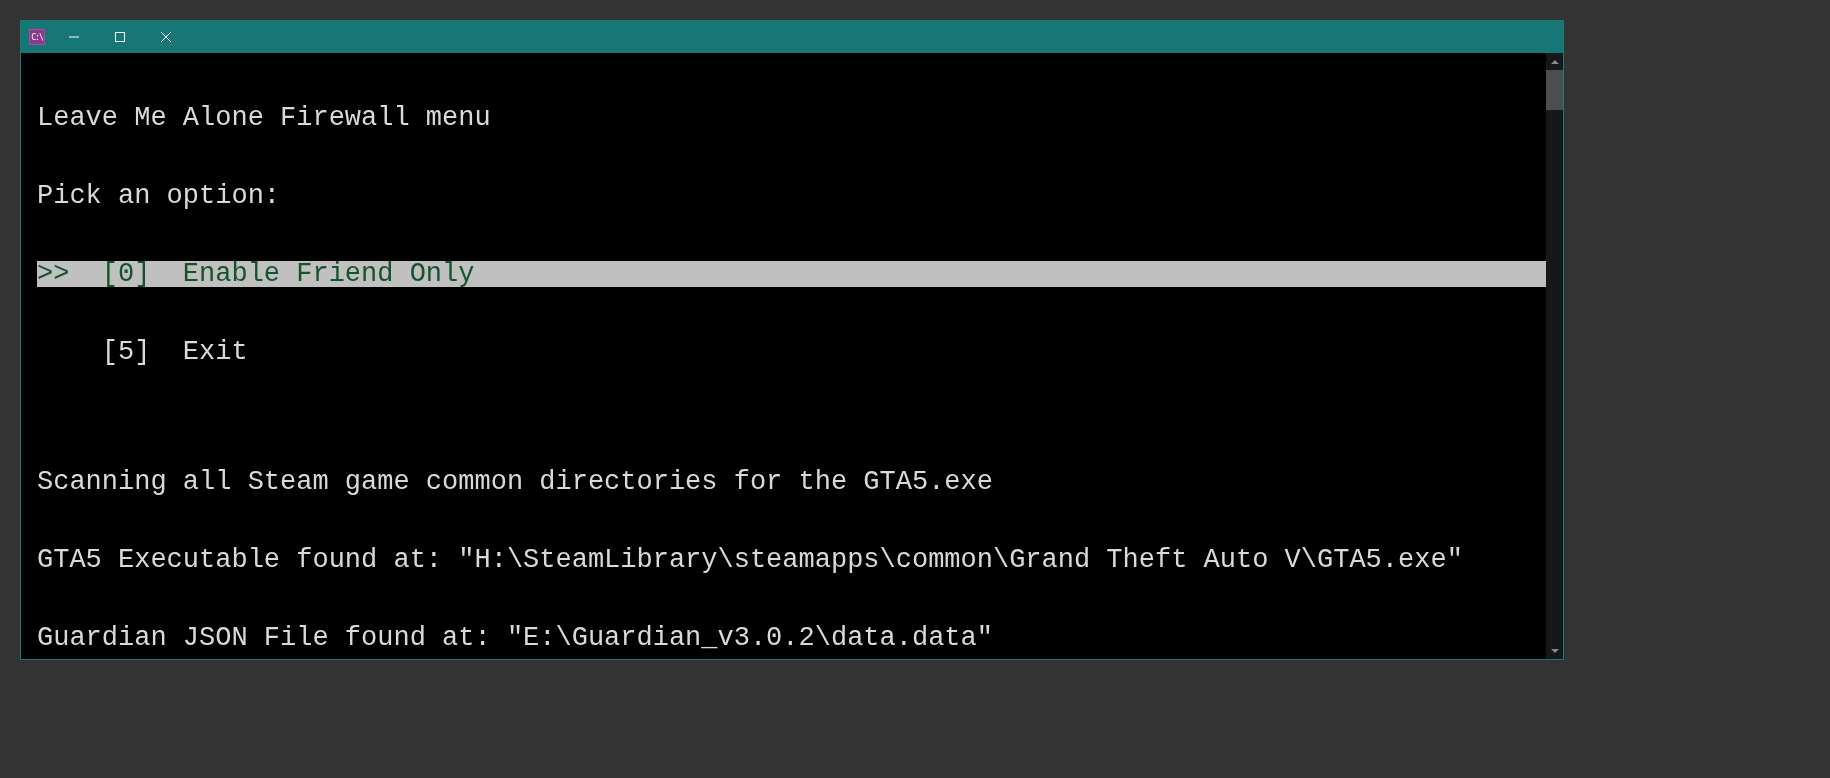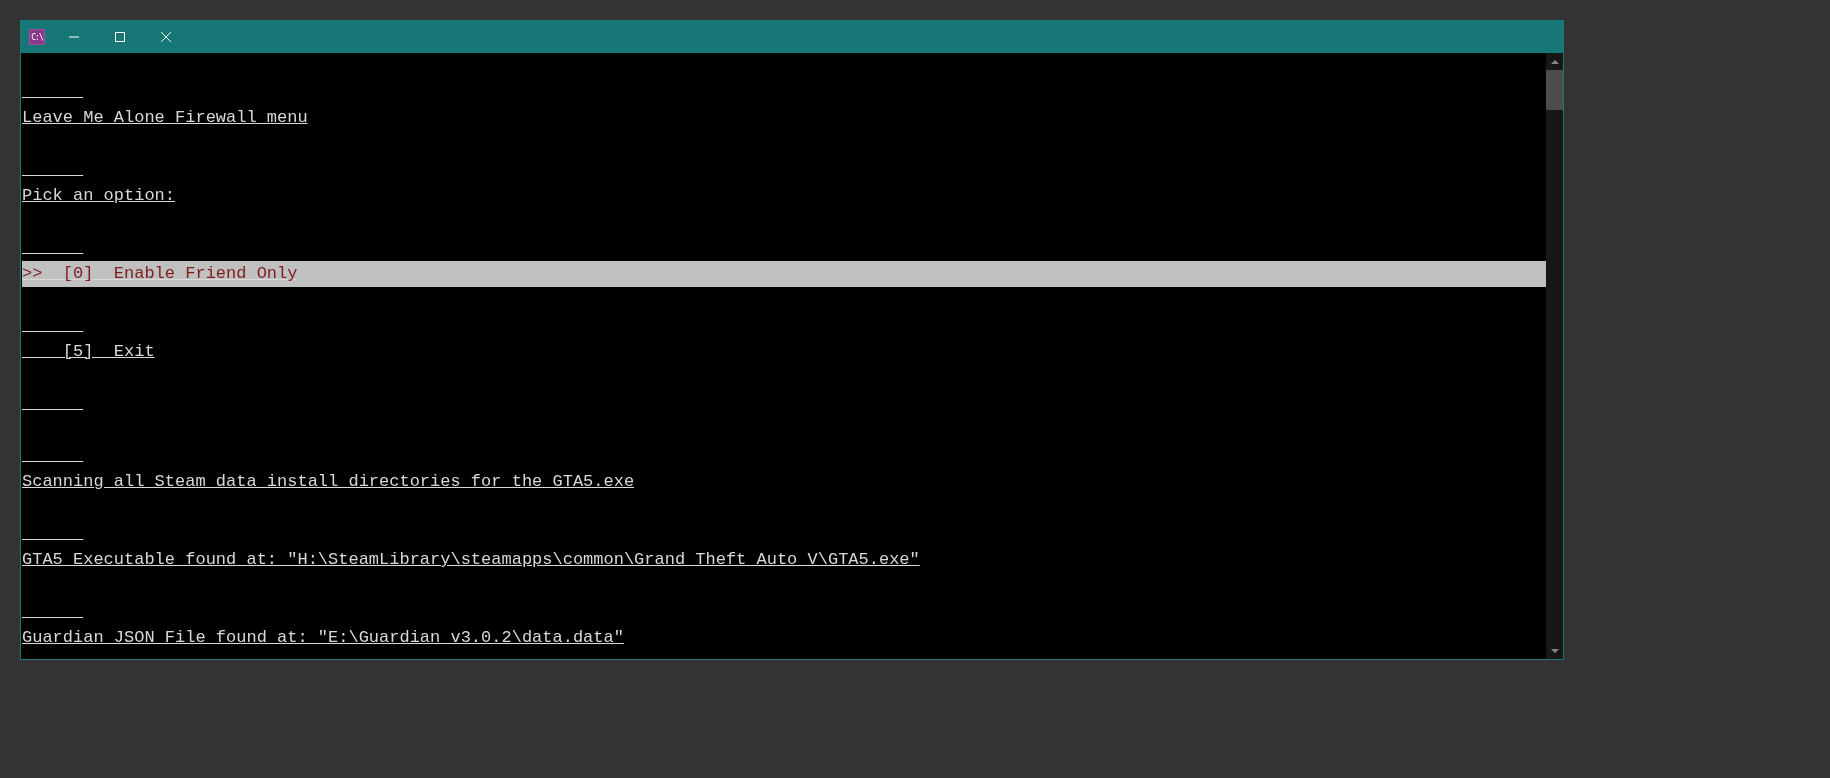--- a/index.html
+++ b/index.html
@@ -61,32 +61,31 @@
   .client {
     flex: 1;
     display: flex;
     background: #000;
     position: relative;
     min-height: 0;
   }
   .console {
     flex: 1;
     font-family: Consolas, 'Courier New', monospace;
-    font-size: 17px;
+    font-size: 27px;
     line-height: 26px;
     color: #d9d9d9;
     white-space: pre;
     overflow: hidden;
-    padding-left: 1px;
-    text-decoration: underline;
+    padding-left: 16px;
   }
   .line { display: block; }
   .line.selected {
     background: #c0c0c0;
-    color: #7f1d1d;
+    color: #14532d;
     width: 100%;
   }
   .scrollbar {
     width: 17px;
     background: #171717;
     position: relative;
     display: flex;
     flex-direction: column;
   }
   .scroll-arrow {
@@ -136,21 +135,21 @@
       </div>
     </div>
   </div>
   <div class="client">
     <div class="console">
       <span class="line">Leave Me Alone Firewall menu</span>
       <span class="line">Pick an option:</span>
       <span class="line selected">&gt;&gt;  [0]  Enable Friend Only</span>
       <span class="line">    [5]  Exit</span>
       <span class="line"></span>
-      <span class="line">Scanning all Steam data install directories for the GTA5.exe</span>
+      <span class="line">Scanning all Steam game common directories for the GTA5.exe</span>
       <span class="line">GTA5 Executable found at: "H:\SteamLibrary\steamapps\common\Grand Theft Auto V\GTA5.exe"</span>
       <span class="line">Guardian JSON File found at: "E:\Guardian_v3.0.2\data.data"</span>
       
       
       
       
       
       
       
     </div>

